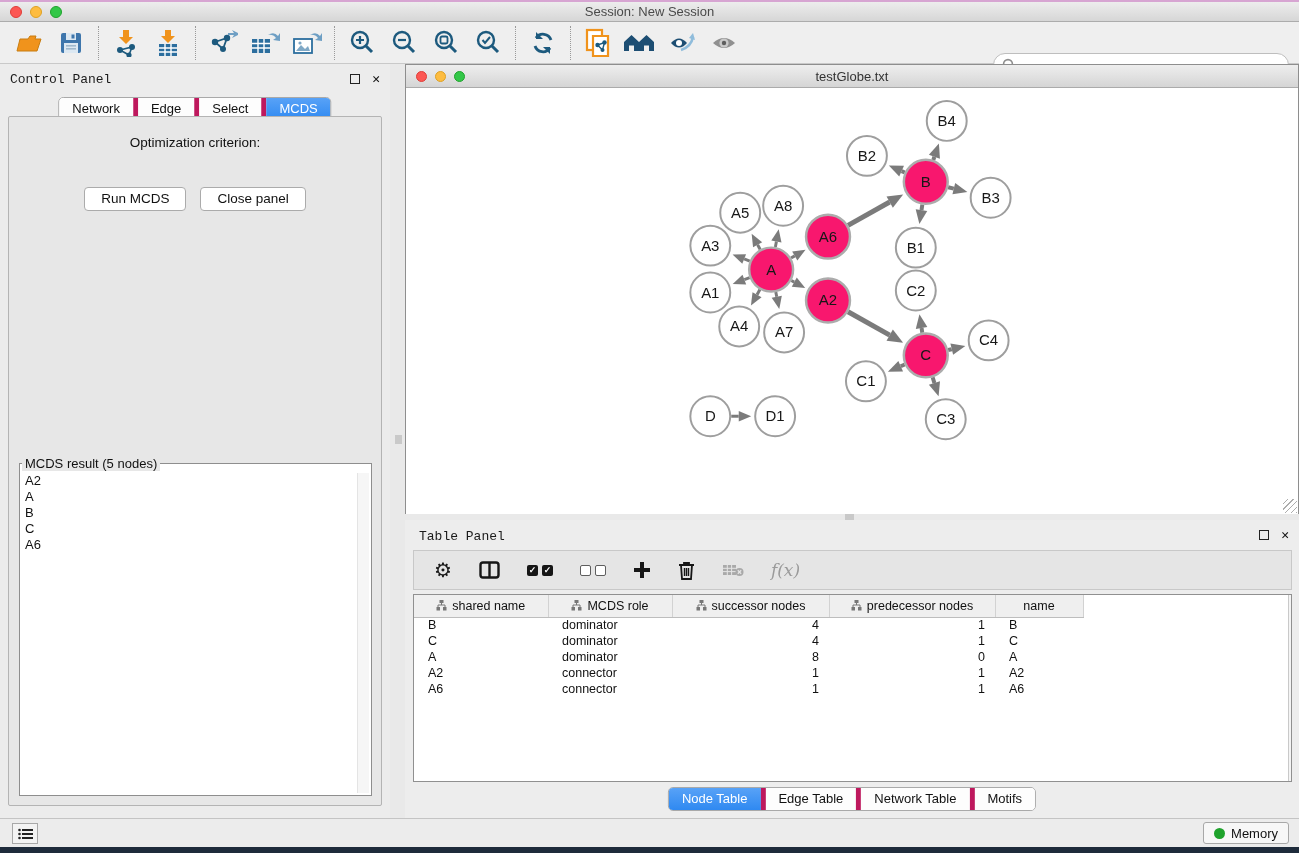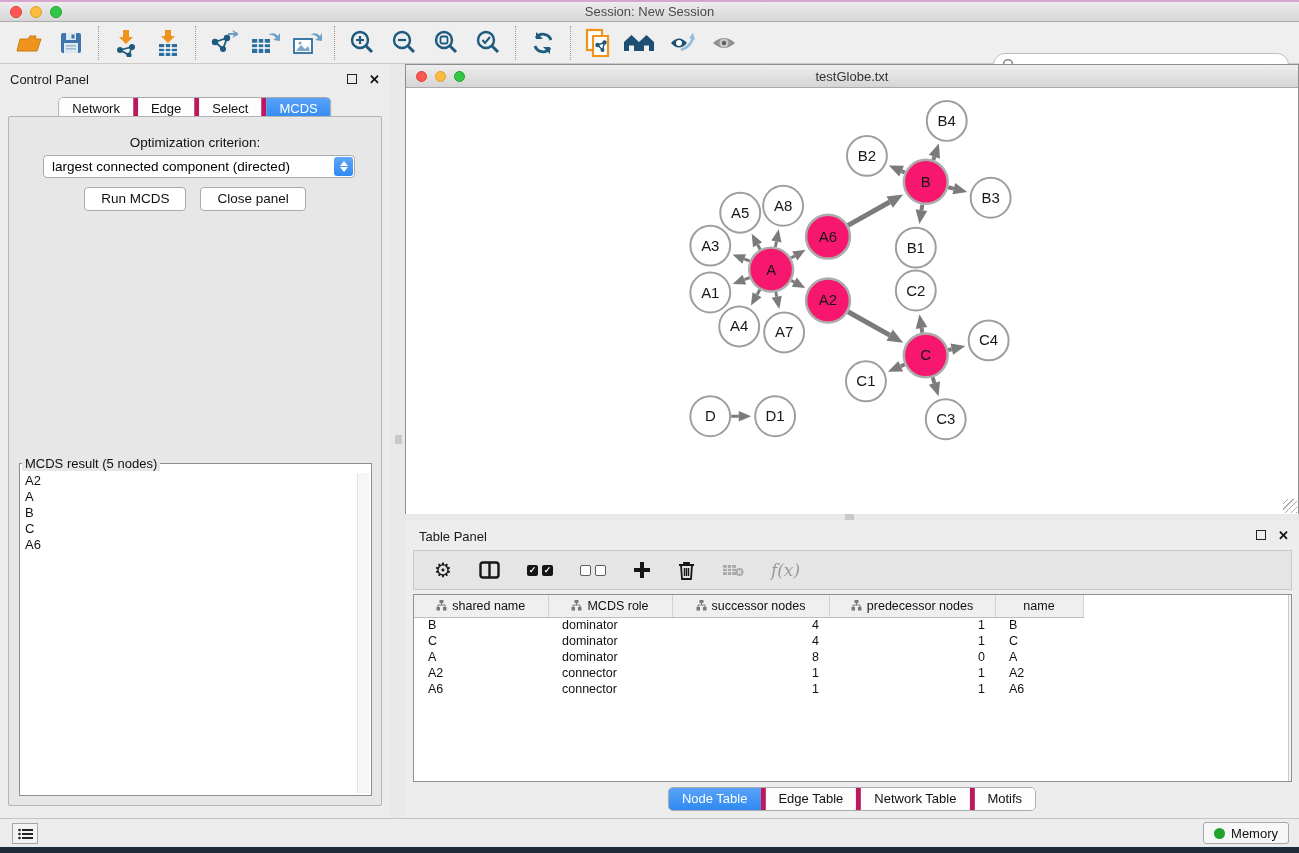--- a/index.html
+++ b/index.html
@@ -25,21 +25,21 @@
     border-bottom:1px solid #C9C9C9; display:flex; align-items:center; padding-left:8px; }
   .tbi { width:42px; height:36px; display:flex; align-items:center; justify-content:center; cursor:default; }
   .tb-sep { width:1px; height:34px; border-left:1px dotted #9A9A9A; margin:0 6px; }
   #search-wrap { position:absolute; right:10px; top:31px; width:296px; height:24px;
     background:#fff; border:1px solid #BEBEBE; border-radius:12px;
     display:flex; align-items:center; padding-left:8px; }
   #search-wrap input { border:none; outline:none; flex:1; height:20px; font-size:13px; background:transparent; }
 
   
   #control-panel { left:0; top:64px; width:390px; height:754px; background:#ECECEC; }
-  .panel-head { height:26px; display:flex; align-items:center; font-size:13px; color:#1a1a1a; padding:0 10px; }
+  .panel-head { height:26px; display:flex; align-items:center; font-size:13px; color:#1a1a1a; padding:0 10px;font-family:Liberation Mono, monospace; }
   .panel-head .ph-title { flex:1; padding-top:4px; }
   .ph-float { width:10px; height:10px; border:1.5px solid #222; margin-right:12px; margin-top:4px; }
   .ph-close { font-size:13px; font-weight:bold; color:#111; margin-top:4px; }
   .seg { display:flex; border:1px solid #A9A9A9; border-radius:5px; overflow:hidden; background:#fff; }
   .seg .seg-tab { padding:3px 13px 4px; font-size:13px; color:#111; background:#FDFDFD;
      border-right:5px solid #be185d; white-space:nowrap; }
   .seg .seg-tab:last-child { border-right:none; }
   .seg .seg-tab.active { background:linear-gradient(#58A2F7,#2F89F1); color:#fff; }
   #cp-tabs { position:absolute; top:33px; left:50%; transform:translateX(-50%); }
   #cp-content { position:absolute; left:8px; right:8px; top:52px; bottom:12px;
@@ -281,27 +281,20 @@
     <span class="ph-close">✕</span>
   </div>
   <div id="cp-tabs" class="seg">
       <span class="seg-tab">Network</span>
       <span class="seg-tab">Edge</span>
       <span class="seg-tab">Select</span>
       <span class="seg-tab active">MCDS</span>
     </div>
   <div id="cp-content">
     <div id="opt-label">Optimization criterion:</div>
-    <div id="criterion-select">
-      <span class="sel-text">largest connected component (directed)</span>
-      <span class="stepper">
-        <span class="chev up"></span>
-          <span class="chev down"></span>
-      </span>
-    </div>
     <div id="cp-buttons">
       <button class="btn">Run MCDS</button>
       <button class="btn">Close panel</button>
     </div>
     <fieldset id="mcds-fieldset">
       <legend>MCDS result (5 nodes)</legend>
       <div id="mcds-list">
           <div class="mcds-item">A2</div>
           <div class="mcds-item">A</div>
           <div class="mcds-item">B</div>

